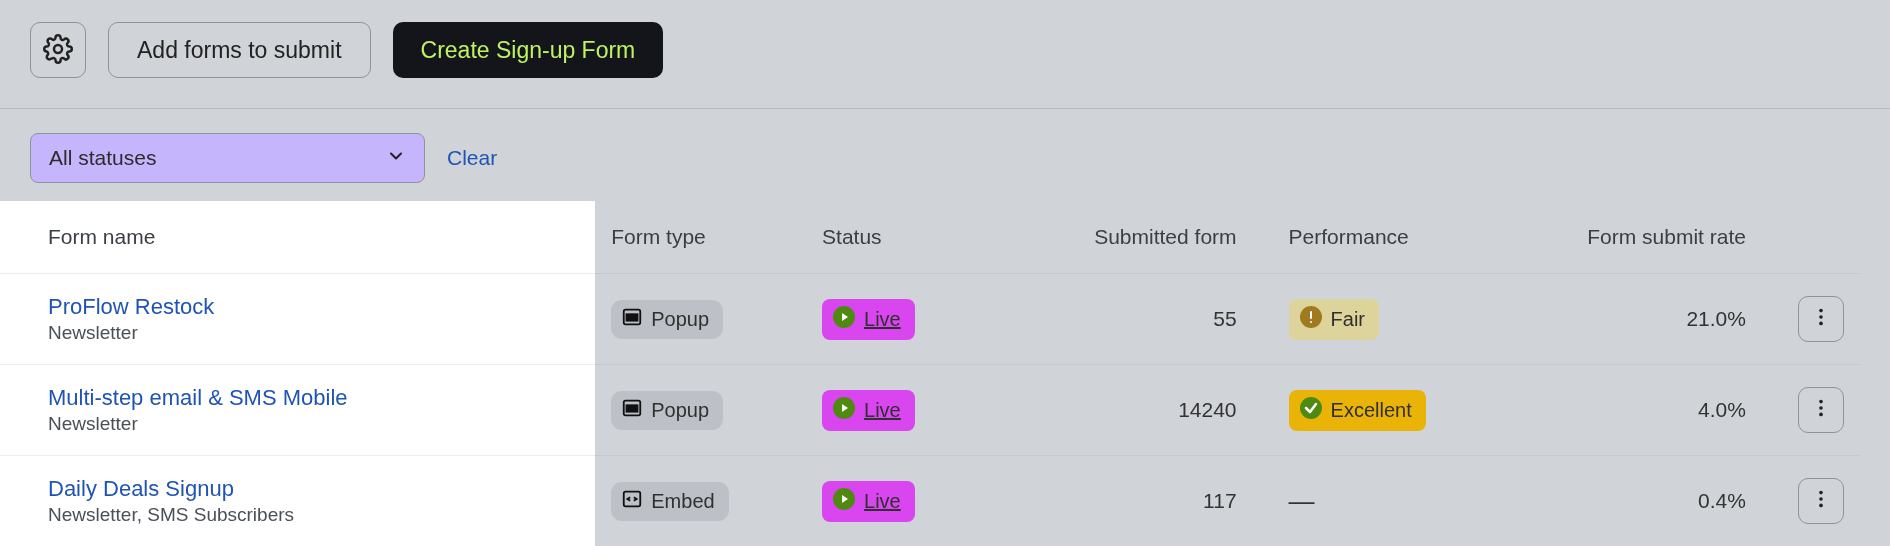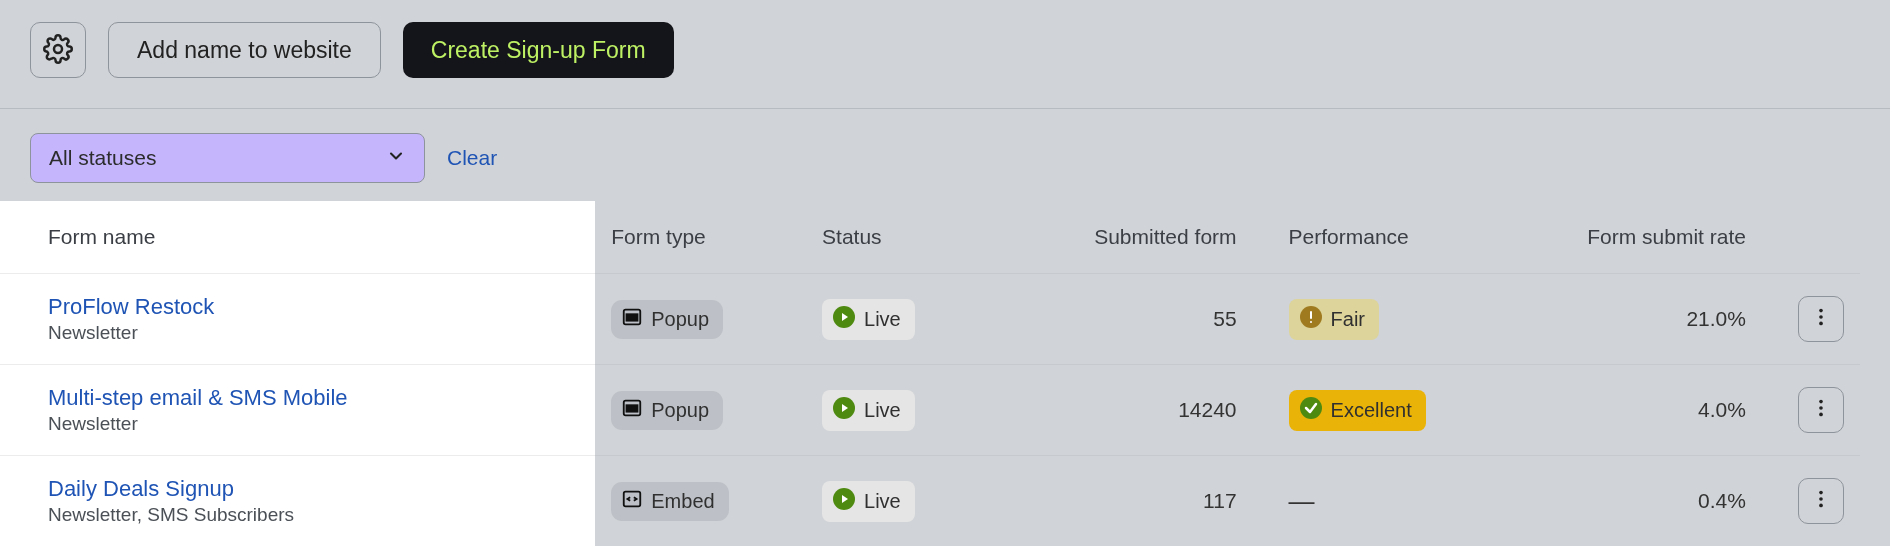--- a/index.html
+++ b/index.html
@@ -129,21 +129,21 @@
 
   
   .pill {
     display: inline-flex; align-items: center; gap: 8px;
     padding: 6px 14px 6px 10px;
     border-radius: 8px;
     font-size: 20px;
     color: #303030;
   }
   .pill-type { background: #bdc1c7; border-radius: 11px; }
-  .pill-live { background: #e5e5e5; }
+  .pill-live { background: #d946ef; text-decoration: underline; }
   .pill-excellent { background: #eab308; }
   .pill-fair { background: #dcd49a; }
 
   .dash { font-size: 26px; color: #333; }
 
   .kebab {
     width: 46px; height: 46px;
     border: 1.5px solid #8e949c;
     border-radius: 10px;
     display: flex; align-items: center; justify-content: center;
@@ -160,21 +160,21 @@
 <div class="header">
   <div class="hdr-actions">
     <button class="icon-btn">
       <span class="ico">
         <svg width="30" height="30" viewBox="0 0 24 24" fill="none" stroke="#222" stroke-width="2" stroke-linecap="round" stroke-linejoin="round">
           <circle cx="12" cy="12" r="3.2"></circle>
           <path d="M19.4 15a1.7 1.7 0 0 0 .34 1.87l.06.06a2 2 0 1 1-2.83 2.83l-.06-.06a1.7 1.7 0 0 0-1.87-.34 1.7 1.7 0 0 0-1 1.56V21a2 2 0 0 1-4 0v-.09a1.7 1.7 0 0 0-1.11-1.56 1.7 1.7 0 0 0-1.87.34l-.6.06a2 2 0 1 1-2.83-2.83l.06-.06a1.7 1.7 0 0 0 .34-1.87 1.7 1.7 0 0 0-1.56-1H3a2 2 0 0 1 0-4h.09a1.7 1.7 0 0 0 1.56-1.11 1.7 1.7 0 0 0-.34-1.87l-.06-.06a2 2 0 1 1 2.83-2.83l.06.06a1.7 1.7 0 0 0 1.87.34H9a1.7 1.7 0 0 0 1-1.56V3a2 2 0 0 1 4 0v.09a1.7 1.7 0 0 0 1 1.56 1.7 1.7 0 0 0 1.87-.34l.06-.06a2 2 0 1 1 2.83 2.83l-.06.06a1.7 1.7 0 0 0-.34 1.87V9a1.7 1.7 0 0 0 1.56 1H21a2 2 0 0 1 0 4h-.09a1.7 1.7 0 0 0-1.56 1z"></path>
         </svg>
       </span>
     </button>
-    <button class="btn btn-outline">Add name to website</button>
+    <button class="btn btn-outline">Add forms to submit</button>
     <button class="btn btn-primary">Create Sign-up Form</button>
   </div>
 </div>
 
 <div class="filters">
   <div class="select-wrap">
     <span>All statuses</span>
     <span class="ico">
       <svg width="20" height="20" viewBox="0 0 24 24" fill="none" stroke="#222" stroke-width="2.5" stroke-linecap="round" stroke-linejoin="round">
         <polyline points="6 9 12 15 18 9"></polyline>

